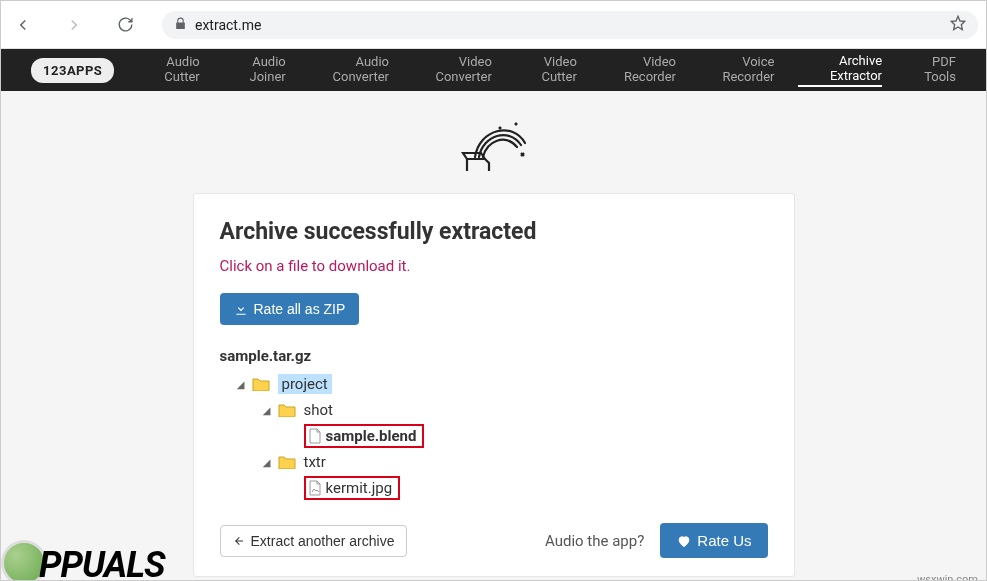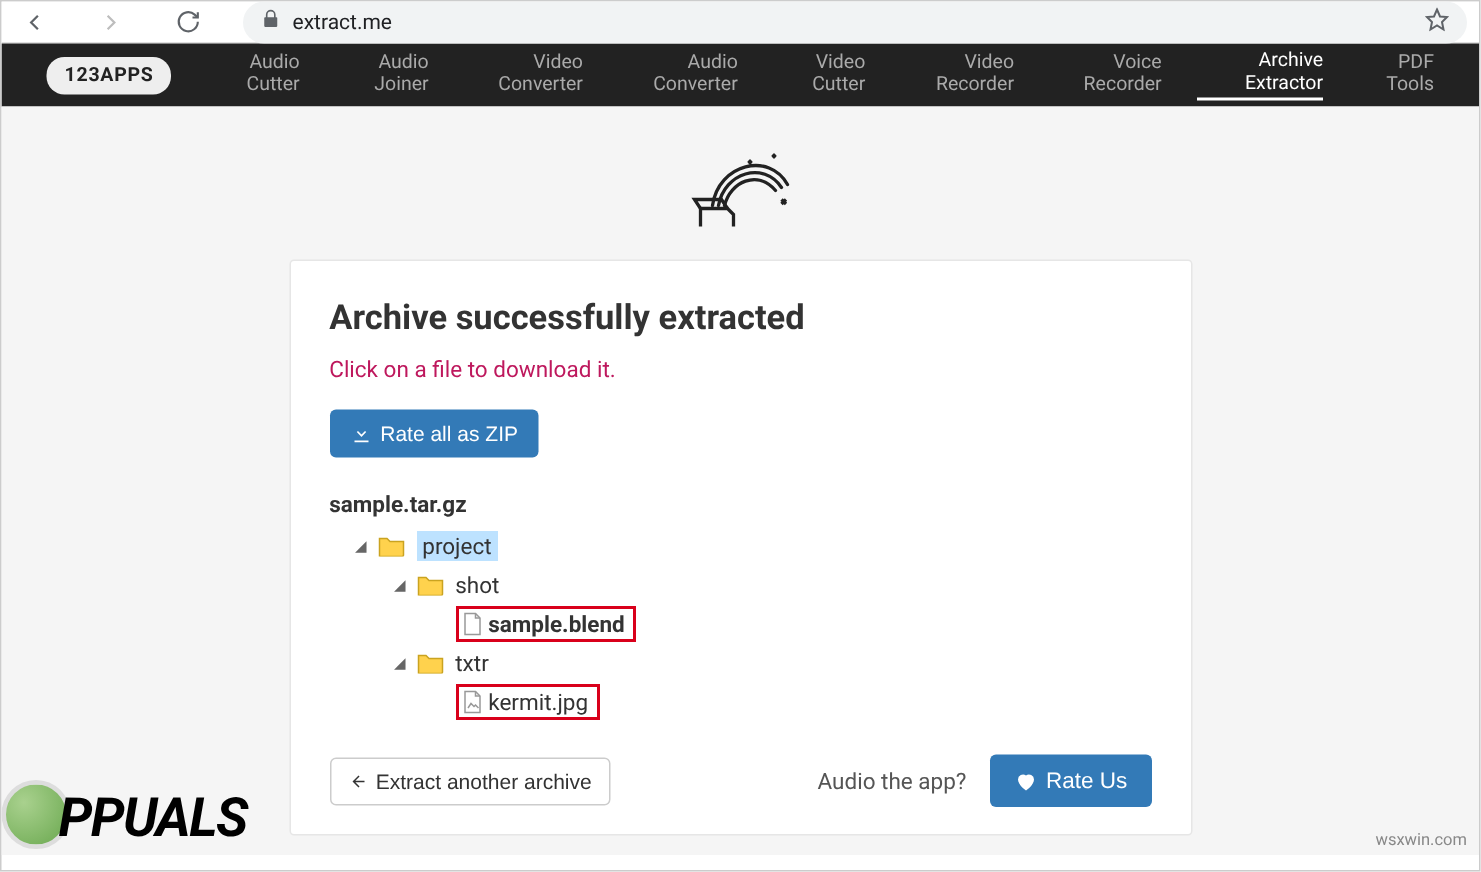--- a/index.html
+++ b/index.html
@@ -8,21 +8,21 @@
   background: #fff;
   width: 987px;
   height: 581px;
   overflow: hidden;
   border: 1px solid #ccc;
   position: relative;
 }
 
 
 .browser-bar {
-  height: 28px;
+  height: 48px;
   background: #fff;
   border-bottom: 1px solid #e0e0e0;
   display: flex;
   align-items: center;
   padding: 0 8px;
   gap: 23px;
 }
 .nav-btn {
   width: 28px; height: 28px;
   display: flex; align-items: center; justify-content: center;
@@ -263,22 +263,22 @@
           <polygon points="12 2 15 9 22 9.5 17 14.5 18.5 22 12 18 5.5 22 7 14.5 2 9.5 9 9"></polygon>
         </svg>
     </span>
   </div>
 </div>
 
 <div class="top-nav">
   <div class="logo-123">123APPS</div>
   <div class="nav-link">Audio Cutter</div>
   <div class="nav-link">Audio Joiner</div>
+  <div class="nav-link">Audio Converter</div>
   <div class="nav-link">Video Converter</div>
-  <div class="nav-link">Audio Converter</div>
   <div class="nav-link">Video Cutter</div>
   <div class="nav-link">Video Recorder</div>
   <div class="nav-link">Voice Recorder</div>
   <div class="nav-link active">Archive Extractor</div>
   <div class="nav-link">PDF Tools</div>
 </div>
 
 <div class="page">
 
   <div class="hero-icon">

